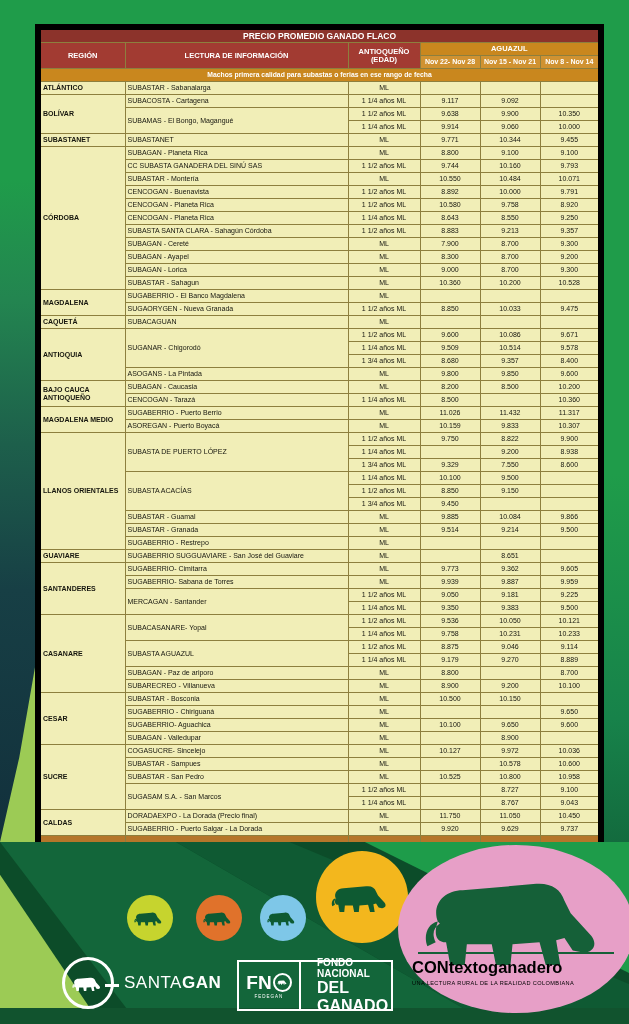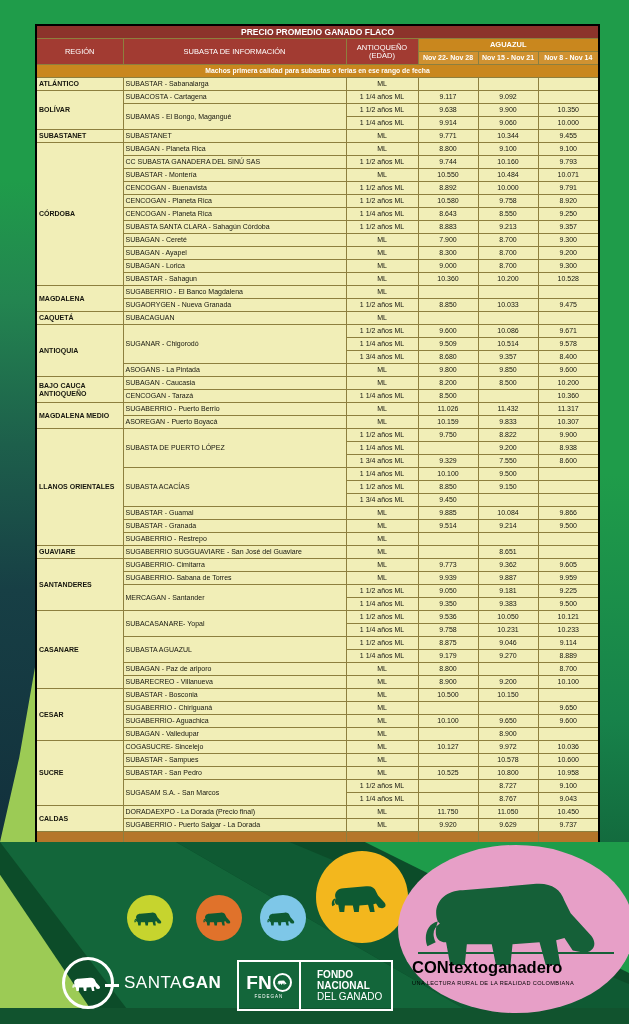--- a/index.html
+++ b/index.html
@@ -17,24 +17,24 @@
     background:linear-gradient(180deg,#1f9c4a 0%,#1f9c4a 55%,#17824a 85%,#136b3e 100%);}
   .footer-area{position:absolute;left:0;top:842px;width:629px;height:182px;background:#0c4c29;overflow:hidden;}
   .fz{position:absolute;top:0;left:0;width:100%;height:100%;}
   .fz-stripe1{background:#13663a;clip-path:polygon(0 0,28% 0,78% 100%,22% 100%);}
   .fz-stripe2{background:#0f5a33;clip-path:polygon(28% 0,46% 0,100% 78%,100% 100%,78% 100%);}
   .fz-bright{background:#1e9c4a;clip-path:polygon(58% 0,100% 0,100% 72%);}
   .fz-lime{background:#9ccb55;clip-path:polygon(0 18%,16% 100%,0 100%);}
   .fz-bottom{position:absolute;left:0;top:166px;width:100%;height:16px;background:#11532e;}
   
   .price-table{position:absolute;left:35px;top:24px;width:563px;border-collapse:collapse;table-layout:fixed;
-    border:2px solid #000000;}
+    border:6px solid #000000;}
   .price-table td,.price-table th{border:1px solid #8d7f3e;padding:0 2px;height:12px;line-height:1.05;overflow:hidden;}
   .t-title{background:#8c332b;color:#fff;font-weight:bold;font-size:8.5px;text-align:center;height:13px;}
-  .t-head{background:#a23b32;color:#fff;font-weight:normal;font-size:7.5px;text-align:center;}
+  .t-head{background:#a23b32;color:#fff;font-weight:bold;font-size:7.5px;text-align:center;}
   .t-sem{background:#c9871e;color:#fff;font-weight:bold;font-size:7.5px;text-align:center;height:12px;}
   .t-week{background:#d09231;color:#fff;font-weight:bold;font-size:7px;text-align:center;height:12px;}
   .t-band{background:#c9871e;color:#fff;font-weight:bold;font-size:6.8px;text-align:center;height:10px;}
   .price-table tbody td{background:#f1eeb7;color:#16160e;font-size:7px;}
   td.region{font-weight:bold;font-size:6.3px;text-align:left;text-transform:uppercase;vertical-align:middle;}
   td.fuente{font-size:6.8px;text-align:left;vertical-align:middle;}
   td.cat{font-size:6.8px;text-align:center;}
   td.val{font-size:7px;text-align:center;}
   tr.brown-row td{background:#b5762a;height:11px;}
   
@@ -65,21 +65,21 @@
     display:flex;align-items:stretch;z-index:3;color:#fff;justify-content:center;}
   .fng .left{width:60px;display:flex;flex-direction:column;align-items:center;justify-content:center;
     border-right:2px solid #fff;}
   .fng .abbr{font-size:19px;font-weight:bold;line-height:1;display:flex;align-items:center;}
   .fng .abbr .mini{width:15px;height:15px;border:2px solid #fff;border-radius:50%;margin-left:1px;
     display:flex;align-items:center;justify-content:center;}
   .fng .abbr .mini svg{width:11px;fill:#fff;}
   .fng .tiny{font-size:4.5px;letter-spacing:1px;margin-top:2px;}
   .fng .right{flex:1;display:flex;flex-direction:column;justify-content:center;padding-left:16px;}
   .fng .l1{font-size:10px;font-weight:bold;line-height:1.1;}
-  .fng .l2{font-size:10px;font-weight:normal;line-height:1.1;}
+  .fng .l2{font-size:16px;font-weight:bold;line-height:1.1;}
 </style>
 </head>
 <body>
 
 <svg width="0" height="0" style="position:absolute">
   <symbol id="cow" viewBox="0 0 100 60">
     <path d="M10 32 C7 24 13 17 22 17 L56 14 C64 13 69 16 71 22 L74 28 L84 39 C87 43 85 47 80 47 L75 46 L71 40 L67 41 L69 53 L62 53 L59 42 L46 43 L45 53 L38 53 L36 43 L24 43 L23 53 L16 53 L14 42 C9 42 8 38 10 32 Z M10 32 C5 33 3 39 5 44 L9 42 C7 38 8 35 11 33 Z"></path>
   </symbol>
 </svg>
 
@@ -95,21 +95,21 @@
     <col style="width:60px">
       <col style="width:60px">
       <col style="width:61px">
   </colgroup>
   <thead>
     <tr>
         <th class="t-title" colspan="6">PRECIO PROMEDIO GANADO FLACO</th>
       </tr>
     <tr>
       <th class="t-head" rowspan="2">REGIÓN</th>
-      <th class="t-head" rowspan="2">SUBASTA DE INFORMACIÓN</th>
+      <th class="t-head" rowspan="2">LECTURA DE INFORMACIÓN</th>
       <th class="t-head" rowspan="2">ANTIOQUEÑO (EDAD)</th>
       <th class="t-sem" colspan="3">AGUAZUL</th>
     </tr>
     <tr>
       <th class="t-week">Nov 22- Nov 28</th>
       <th class="t-week">Nov 15 - Nov 21</th>
       <th class="t-week">Nov 8 - Nov 14</th>
     </tr>
     <tr>
         <th class="t-band" colspan="6">Machos primera calidad para subastas o ferias en ese rango de fecha</th>

